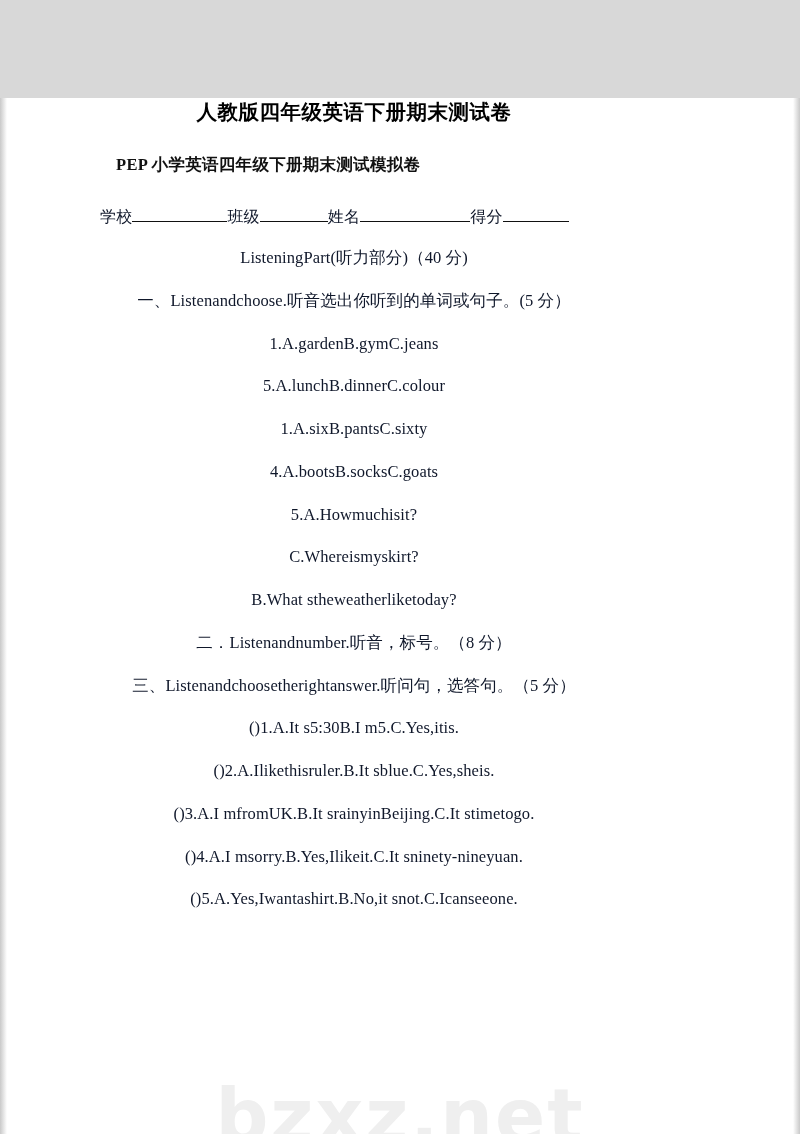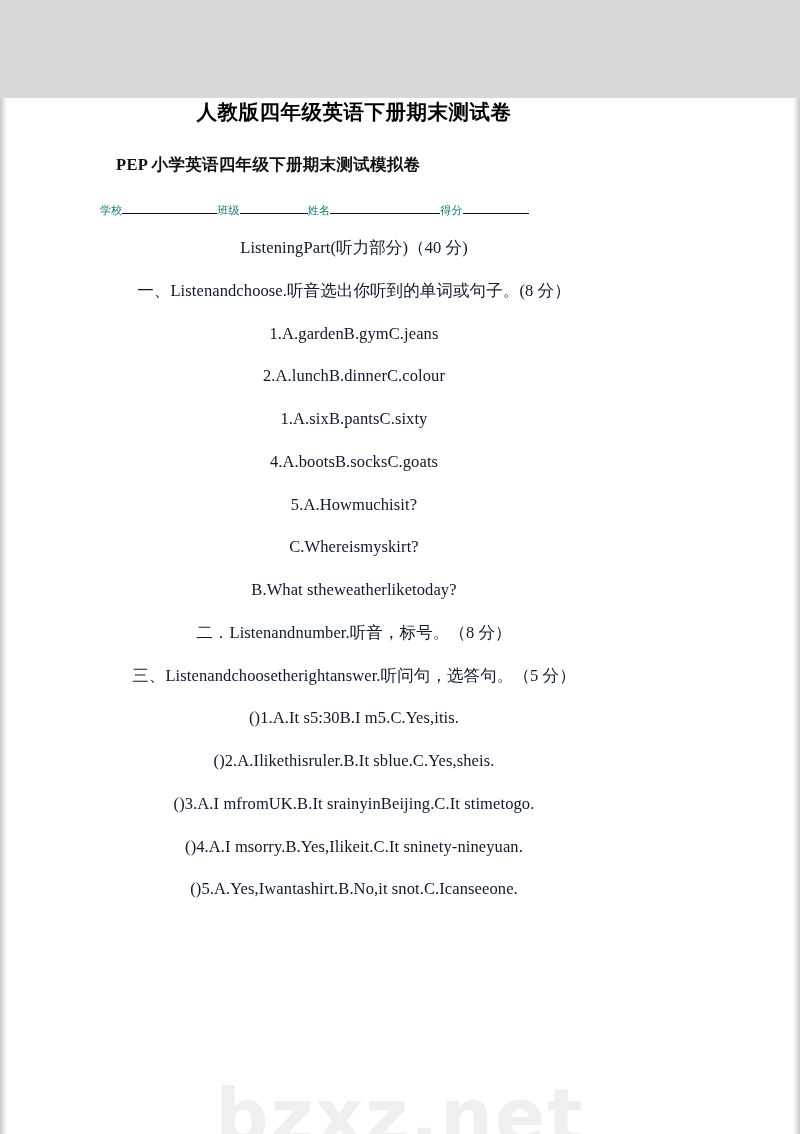--- a/index.html
+++ b/index.html
@@ -49,23 +49,23 @@
   }
   .subtitle {
     margin-top: 28px;
     margin-left: 16px;
     font-size: 16.5px;
     font-weight: bold;
     color: #111;
     letter-spacing: 0.3px;
   }
   .info-line {
-    margin-top: 22px;
-    font-size: 11px;
-    color: #0f766e;
+    margin-top: 30px;
+    font-size: 16px;
+    color: #0f172a;
     letter-spacing: 0.2px;
     white-space: nowrap;
   }
   .info-line .blank {
     display: inline-block;
     border-bottom: 1px solid #111;
     vertical-align: baseline;
     height: 15px;
   }
   .b1 { width: 95px; }
@@ -105,23 +105,23 @@
 
     <div class="doc-title">人教版四年级英语下册期末测试卷</div>
 
     <div class="subtitle">PEP 小学英语四年级下册期末测试模拟卷</div>
 
     <div class="info-line">
       <span>学校</span><span class="blank b1"></span><span>班级</span><span class="blank b2"></span><span>姓名</span><span class="blank b3"></span><span>得分</span><span class="blank b4"></span>
     </div>
 
     <div class="para">ListeningPart(听力部分)（40 分)</div>
-    <div class="para">一、Listenandchoose.听音选出你听到的单词或句子。(8 分）</div>
+    <div class="para">一、Listenandchoose.听音选出你听到的单词或句子。(5 分）</div>
     <div class="para">1.A.gardenB.gymC.jeans</div>
-    <div class="para">2.A.lunchB.dinnerC.colour</div>
+    <div class="para">5.A.lunchB.dinnerC.colour</div>
     <div class="para">1.A.sixB.pantsC.sixty</div>
     <div class="para">4.A.bootsB.socksC.goats</div>
     <div class="para">5.A.Howmuchisit?</div>
     <div class="para">C.Whereismyskirt?</div>
     <div class="para">B.What stheweatherliketoday?</div>
     <div class="para">二．Listenandnumber.听音，标号。（8 分）</div>
     <div class="para">三、Listenandchoosetherightanswer.听问句，选答句。（5 分）</div>
     <div class="para">()1.A.It s5:30B.I m5.C.Yes,itis.</div>
     <div class="para">()2.A.Ilikethisruler.B.It sblue.C.Yes,sheis.</div>
     <div class="para">()3.A.I mfromUK.B.It srainyinBeijing.C.It stimetogo.</div>

